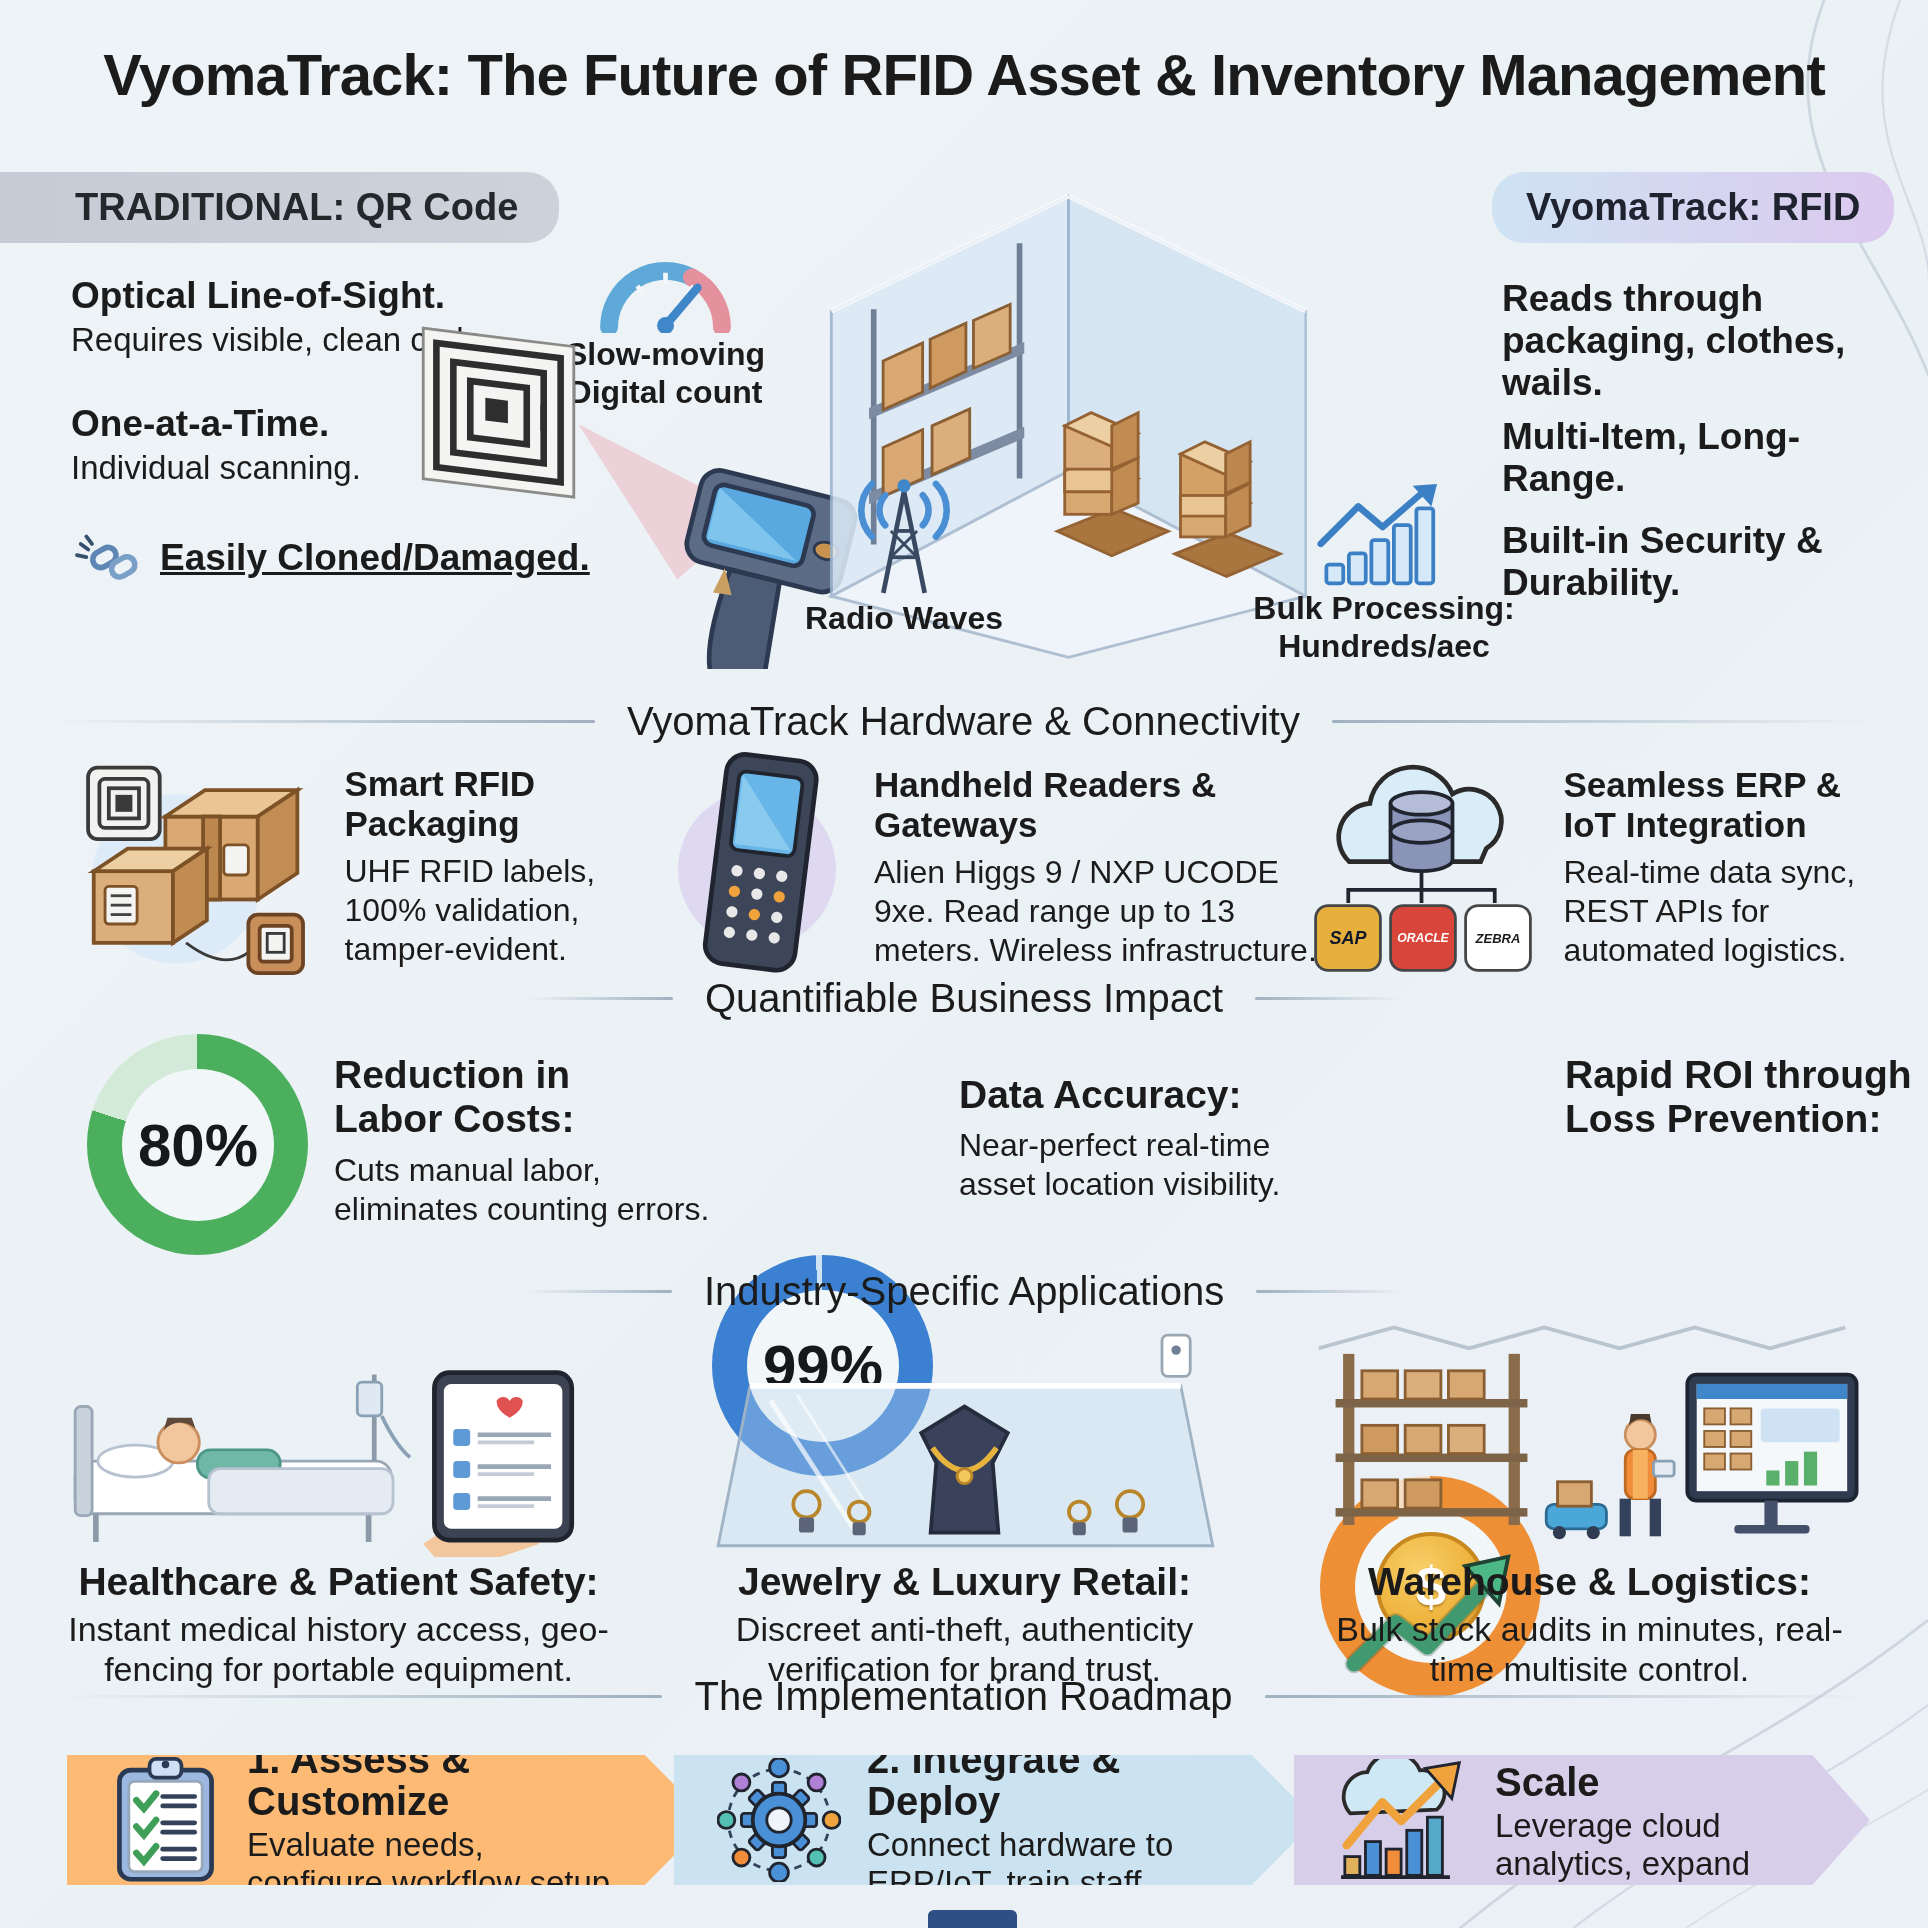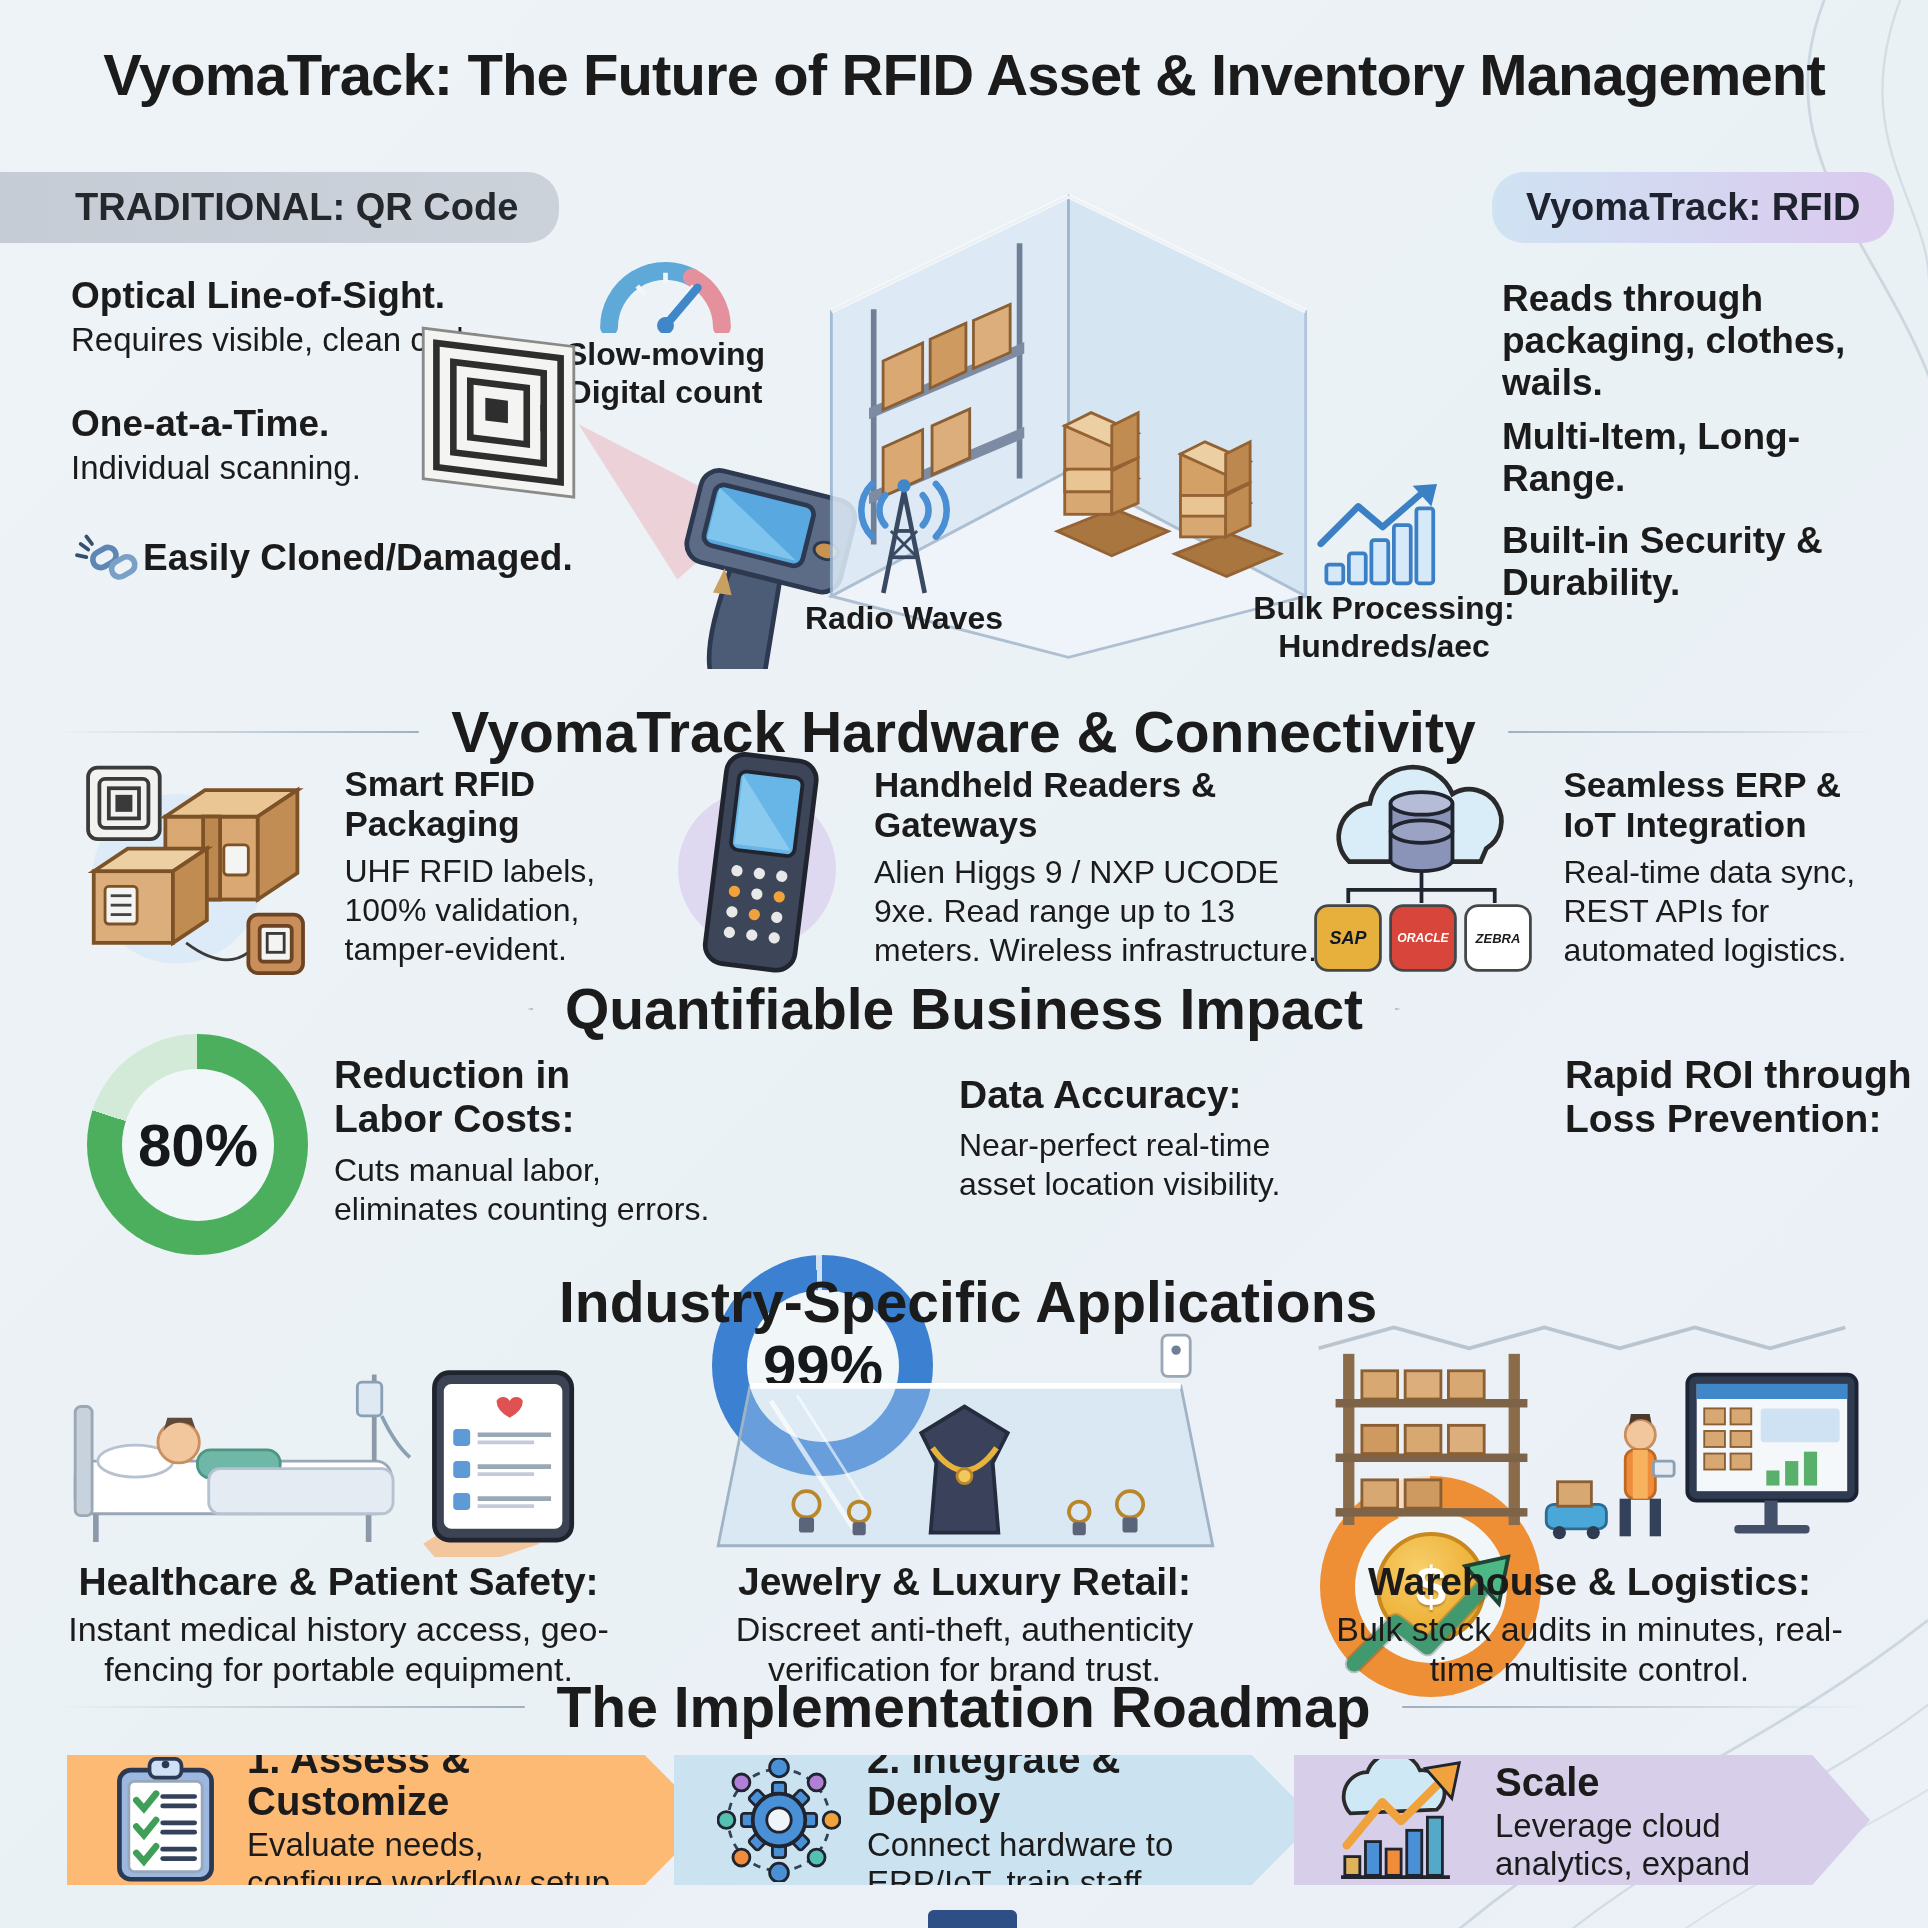--- a/index.html
+++ b/index.html
@@ -15,21 +15,21 @@
   .pill-rfid{background:linear-gradient(to right,#cfe3f3,#dbc9ee);border-radius:32px;padding-left:34px;padding-right:34px;color:#1f2330;}
   
   .cmp-title{font-size:37px;font-weight:bold;line-height:1.14;}
   .cmp-desc{font-size:33px;line-height:1.16;margin-top:3.8px;}
   .small-cap{font-size:32px;font-weight:bold;line-height:1.18;text-align:center;}
   
   .sec-row{display:flex;align-items:center;width:100%;}
   .sec-line{flex:1;height:2.8px;border-radius:1.9px;}
   .sec-line.l{background:linear-gradient(to right,rgba(150,165,180,0),#9fb0bf);}
   .sec-line.r{background:linear-gradient(to left,rgba(150,165,180,0),#9fb0bf);}
-  .sec-title{font-size:57px;font-weight:bold;padding:0 32px;white-space:nowrap;text-align:center;}
+  .sec-title{font-size:40px;font-weight:normal;padding:0 32px;white-space:nowrap;text-align:center;}
   
   .hw-col{display:flex;align-items:center;gap:24.5px;}
   .hw-title{font-size:35px;font-weight:bold;line-height:1.15;}
   .hw-desc{font-size:32px;line-height:1.22;margin-top:7.5px;}
   .chip{width:62px;height:62px;border-radius:11.3px;display:flex;align-items:center;justify-content:center;
         font-weight:bold;font-style:italic;font-size:18px;box-shadow:0 0 0 2.8px rgba(40,40,40,.85);}
   
   .donut{width:221px;height:221px;border-radius:50%;position:relative;}
   .donut .hole{position:absolute;left:35px;top:35px;width:152px;height:152px;border-radius:50%;
         background:#f1f6f9;display:flex;align-items:center;justify-content:center;}
@@ -74,21 +74,21 @@
 </div>
 
 <div class="abs" style="left:71px;top:275px;width:443px;">
   <div class="cmp-title">Optical Line-of-Sight.</div>
   <div class="cmp-desc">Requires visible, clean code.</div>
 </div>
 <div class="abs" style="left:71px;top:403px;width:443px;">
   <div class="cmp-title">One-at-a-Time.</div>
   <div class="cmp-desc">Individual scanning.</div>
 </div>
-<div class="abs" style="left:71px;top:527px;width:527px;display:flex;align-items:center;">
+<div class="abs" style="left:71px;top:527px;width:527px;display:flex;align-items:center;gap:17px;text-decoration:underline;">
   <svg width="72" height="62" viewBox="0 0 76 66">
     <line x1="10" y1="18" x2="18" y2="24" stroke="#35506e" stroke-width="4" stroke-linecap="round"></line>
     <line x1="6" y1="30" x2="16" y2="32" stroke="#35506e" stroke-width="4" stroke-linecap="round"></line>
     <line x1="16" y1="10" x2="22" y2="18" stroke="#35506e" stroke-width="4" stroke-linecap="round"></line>
     <rect x="22" y="24" width="26" height="17" rx="8.5" transform="rotate(-30 35 32)" fill="none" stroke="#5e86b4" stroke-width="6"></rect>
     <rect x="42" y="34" width="26" height="17" rx="8.5" transform="rotate(-30 55 42)" fill="none" stroke="#7aa0c8" stroke-width="6"></rect>
   </svg>
   <div class="cmp-title">Easily Cloned/Damaged.</div>
 </div>
 

